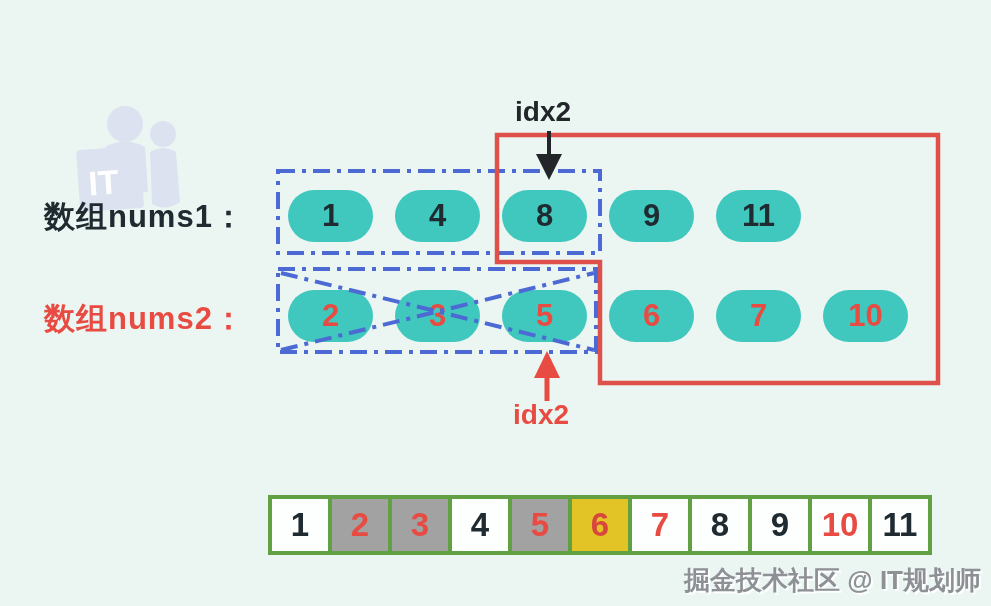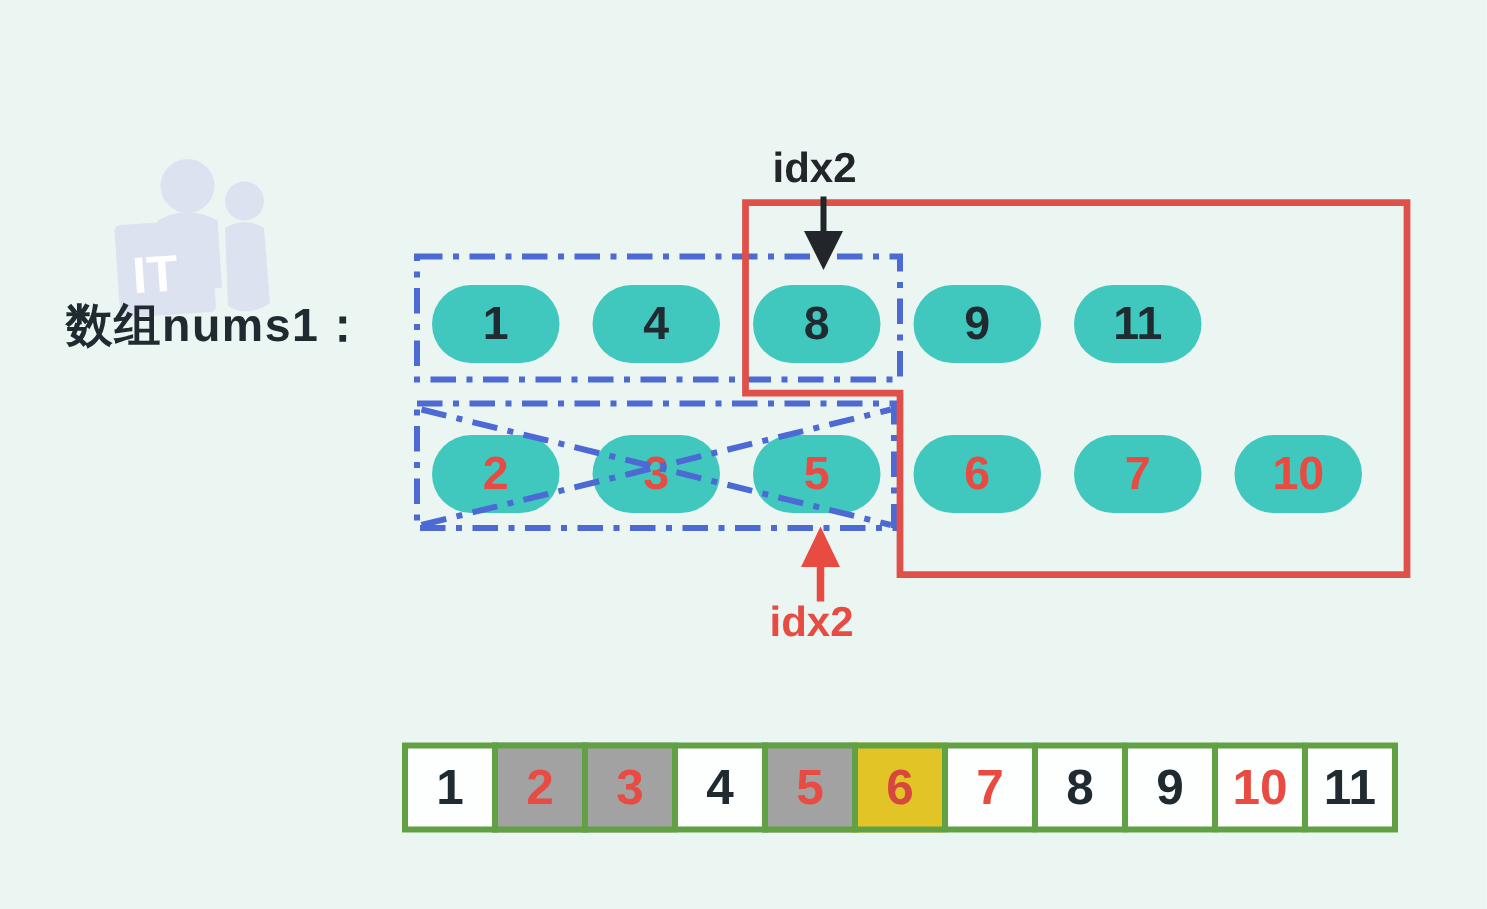--- a/index.html
+++ b/index.html
@@ -102,20 +102,21 @@
       <circle class="logo-shape" cx="93" cy="32" r="13"></circle>
       <path class="logo-shape" d="M80 50 Q93 42 106 50 L110 100 Q95 110 82 102 Z"></path>
       <g transform="rotate(-4 40 75)">
         <rect class="logo-shape" x="8" y="46" width="64" height="62" rx="4"></rect>
         <text class="logo-it" x="18" y="92">IT</text>
       </g>
     </svg>
   </div>
 
   <div class="row-label nums1-label">数组nums1：</div>
+  <div class="row-label nums2-label">数组nums2：</div>
 
   <div class="pill-row nums1-row" id="nums1-row">
       <div class="pill">1</div>
       <div class="pill">4</div>
       <div class="pill">8</div>
       <div class="pill">9</div>
       <div class="pill">11</div>
     </div>
   <div class="pill-row nums2-row" id="nums2-row">
       <div class="pill">2</div>
@@ -148,14 +149,15 @@
       <div class="merged-cell" style="background: rgb(252, 255, 253); color: rgb(32, 43, 49);">4</div>
       <div class="merged-cell" style="background: rgb(162, 162, 162); color: rgb(232, 75, 66);">5</div>
       <div class="merged-cell" style="background: rgb(226, 196, 38); color: rgb(216, 71, 62);">6</div>
       <div class="merged-cell" style="background: rgb(252, 255, 253); color: rgb(232, 75, 66);">7</div>
       <div class="merged-cell" style="background: rgb(252, 255, 253); color: rgb(32, 43, 49);">8</div>
       <div class="merged-cell" style="background: rgb(252, 255, 253); color: rgb(32, 43, 49);">9</div>
       <div class="merged-cell" style="background: rgb(252, 255, 253); color: rgb(232, 75, 66);">10</div>
       <div class="merged-cell" style="background: rgb(252, 255, 253); color: rgb(32, 43, 49);">11</div>
     </div>
 
+  <div class="watermark">掘金技术社区 @ IT规划师</div>
 
 </div>
 
 </body></html>

